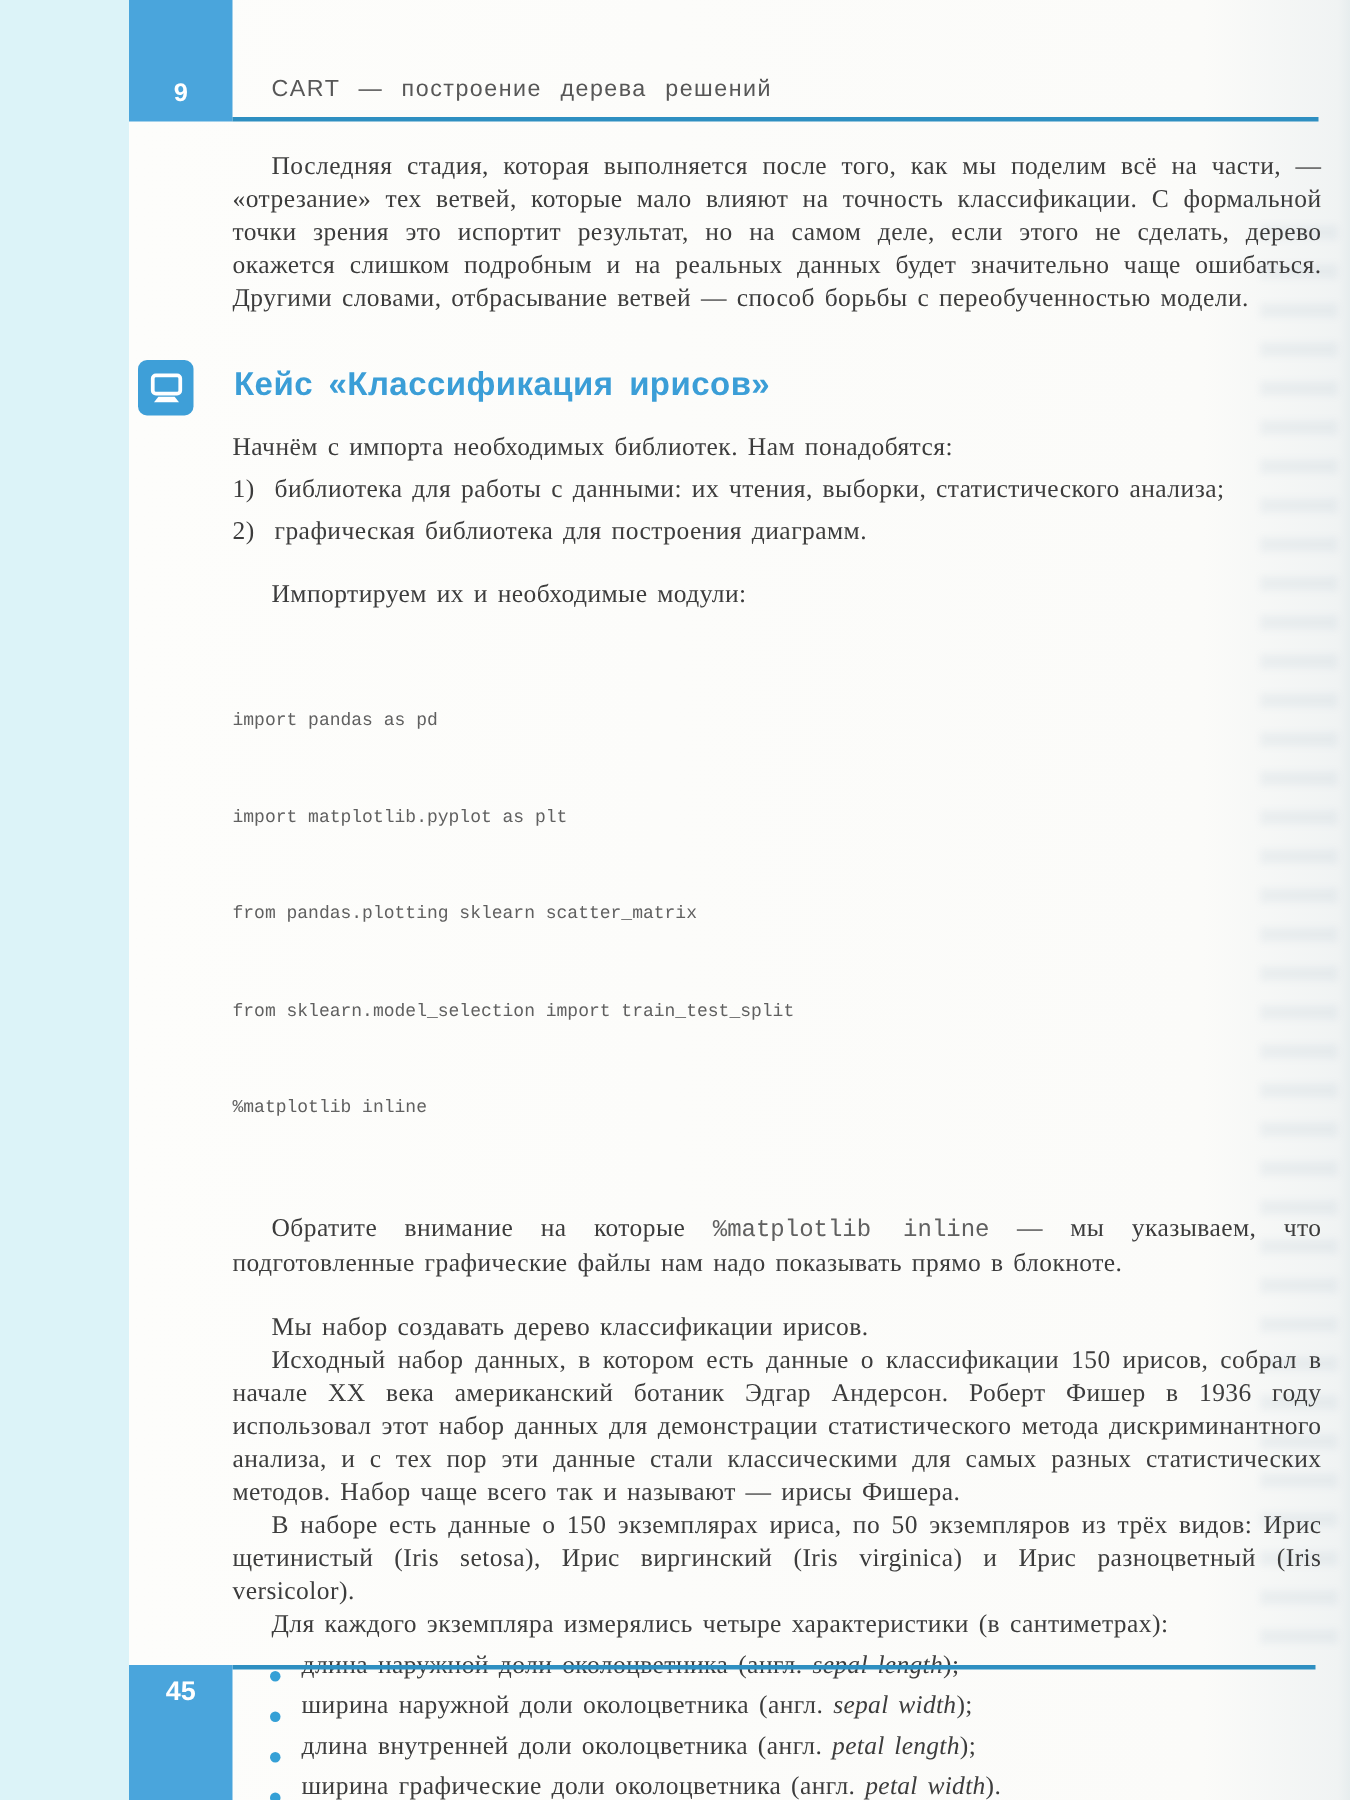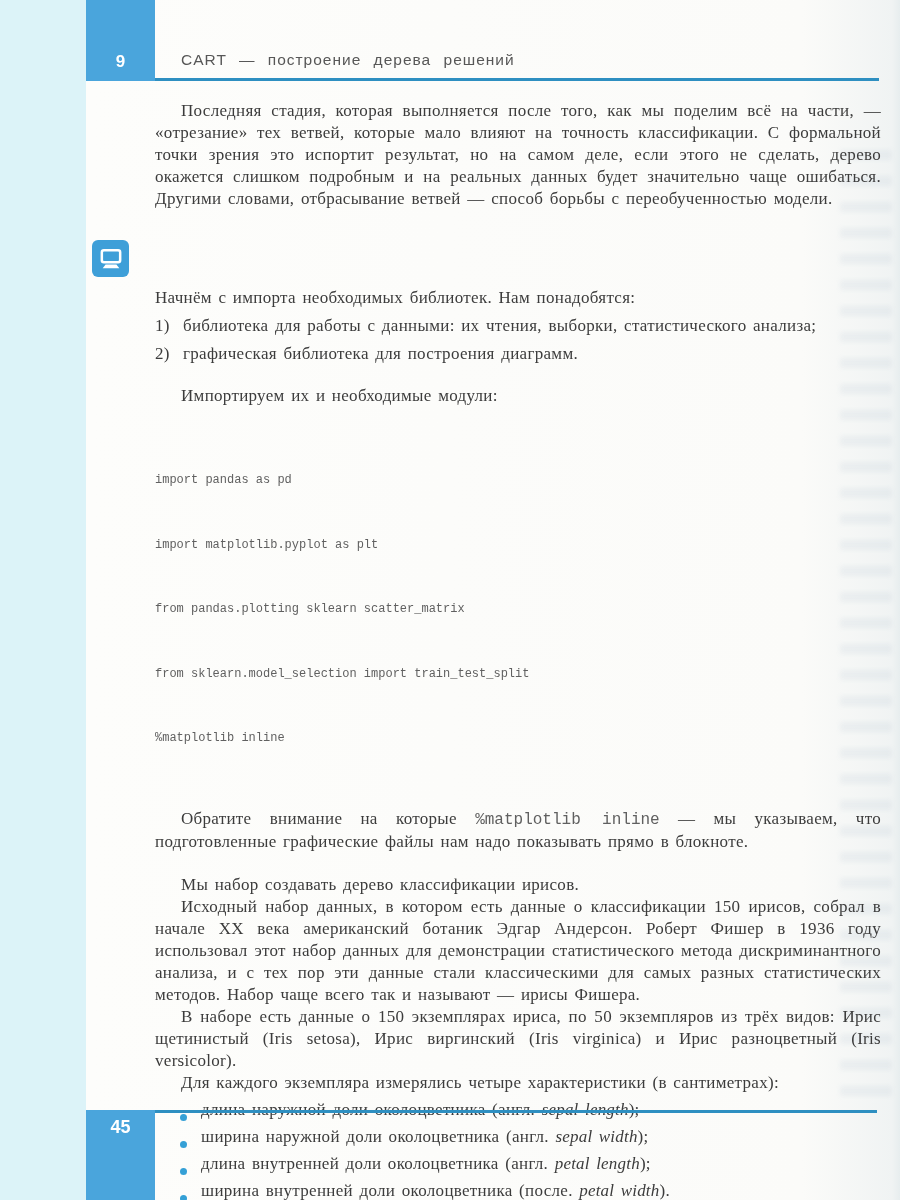--- a/index.html
+++ b/index.html
@@ -126,20 +126,21 @@
 
       <p class="para indent">Последняя стадия, которая выполняется после того, как мы поделим всё на части, — «отрезание» тех ветвей, которые мало влияют на точность классификации. С формальной точки зрения это испортит результат, но на самом деле, если этого не сделать, дерево окажется слишком подробным и на реальных данных будет значительно чаще ошибаться. Другими словами, отбрасывание ветвей — способ борьбы с переобученностью модели.</p>
 
       <div class="case-heading">
         <span class="case-icon">
           <svg viewBox="0 0 36 36" aria-hidden="true">
             <rect x="7" y="7.5" width="22" height="14.5" rx="2.5" fill="none" stroke="#ffffff" stroke-width="3"></rect>
             <path d="M11.5 24.5 h13 l3.5 4.5 H8 z" fill="#ffffff"></path>
           </svg>
         </span>
+        <span class="case-title">Кейс «Классификация ирисов»</span>
       </div>
 
       <p class="para">Начнём с импорта необходимых библиотек. Нам понадобятся:</p>
 
       <div class="numitem">
         <span class="nmark">1)</span>
         <span class="ntext">библиотека для работы с данными: их чтения, выборки, статистического анализа;</span>
       </div>
       <div class="numitem">
         <span class="nmark">2)</span>
@@ -171,21 +172,21 @@
         <li class="feature">
           <span class="dot"></span>
           <span class="ftext"><span>ширина наружной доли околоцветника (англ. </span><i class="latin">sepal width</i><span>);</span></span>
         </li>
         <li class="feature">
           <span class="dot"></span>
           <span class="ftext"><span>длина внутренней доли околоцветника (англ. </span><i class="latin">petal length</i><span>);</span></span>
         </li>
         <li class="feature">
           <span class="dot"></span>
-          <span class="ftext"><span>ширина внутренней доли околоцветника (после. </span><i class="latin">petal width</i><span>).</span></span>
+          <span class="ftext"><span>ширина графические доли околоцветника (англ. </span><i class="latin">petal width</i><span>).</span></span>
         </li>
       </ul>
 
     </div>
 
     <div class="rule rule-bottom"></div>
     <div class="page-box">
       <span>45</span>
     </div>
 

